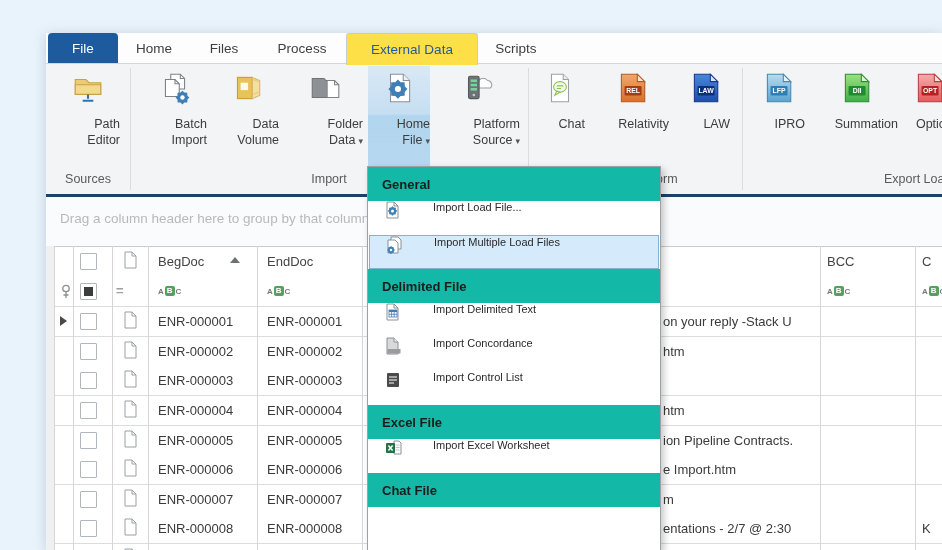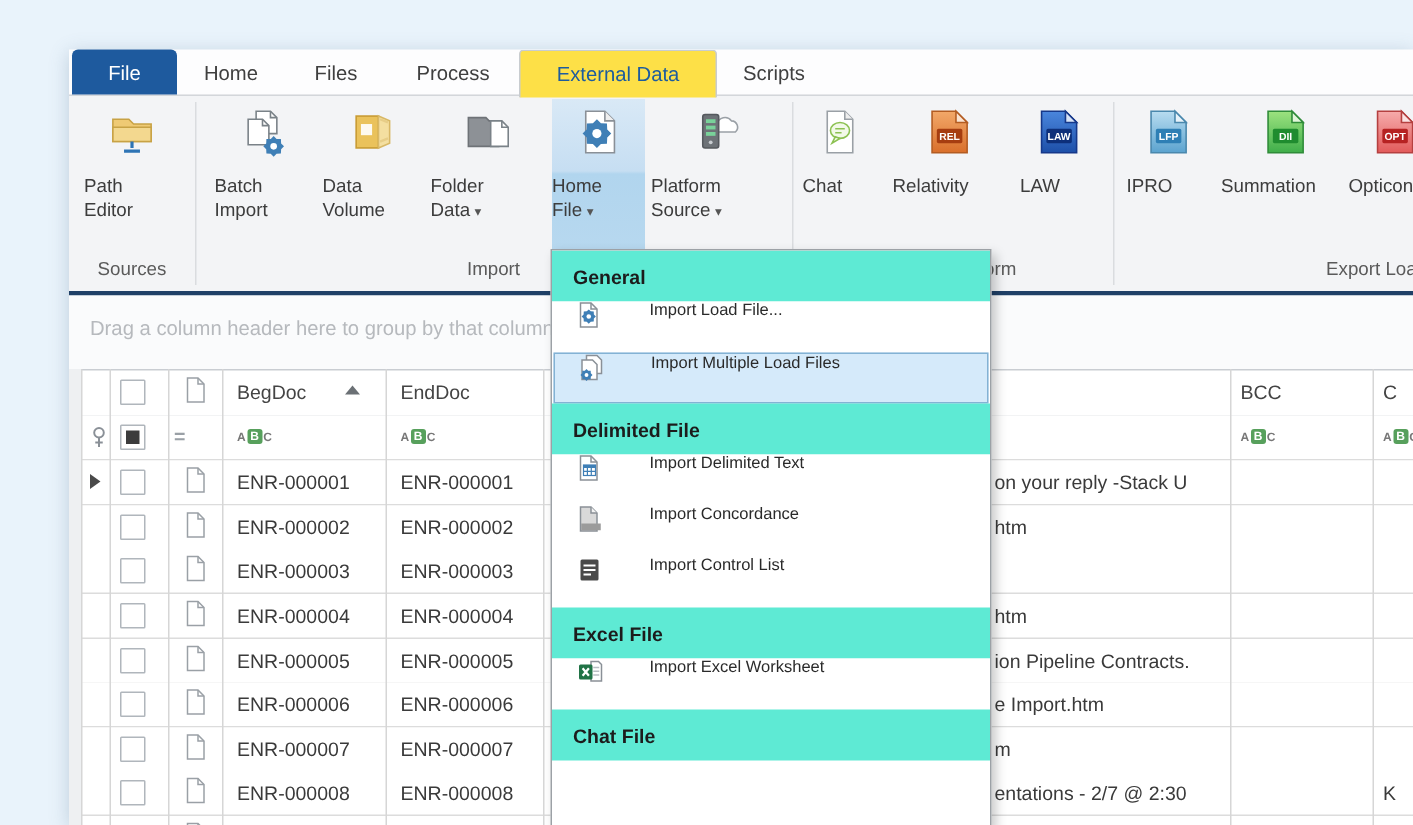--- a/index.html
+++ b/index.html
@@ -16,21 +16,21 @@
   .tab.active{background:#fde047;color:#1d5c9e;border:1px solid #c8ccd0;border-bottom:none;
     border-radius:3px 3px 0 0;height:31px;}
   
   #ribbon{position:absolute;left:46px;top:63px;width:896px;height:131px;
     background:#f3f4f6;border-top:1px solid #d3d6da;}
   .gsep{position:absolute;top:68px;height:122px;width:1px;background:#dadcdf;z-index:1;}
   .rbtn{position:absolute;top:66px;height:94px;z-index:1;}
   .rbtn.pressed{background:linear-gradient(180deg,#d9e9f6 0%,#c6def2 48%,#b1d5ee 50%,#b7d8ef 100%);
     height:100px;}
   .ric{position:absolute;top:5px;left:50%;transform:translateX(-50%);}
-  .rl1,.rl2{position:absolute;left:0;width:100%;text-align:left;font-size:12.5px;
+  .rl1,.rl2{position:absolute;left:0;width:100%;text-align:right;font-size:12.5px;
     color:#3c3c3c;white-space:nowrap;}
   .rl1{top:51px;} .rl2{top:67px;}
   .arr::after{content:"▾";font-size:9px;color:#555;margin-left:3px;}
   .glabel{position:absolute;top:172px;font-size:12.5px;color:#5a5a5a;text-align:center;
     white-space:nowrap;z-index:1;}
   #darkline{position:absolute;left:46px;top:194px;width:896px;height:3px;background:#1f4067;}
   
   #groupbar{position:absolute;left:46px;top:197px;width:896px;height:49px;background:#fafbfc;}
   #groupbar .hint{position:absolute;left:14px;top:14px;font-size:13.5px;color:#b6b9bd;
     white-space:nowrap;}
@@ -59,21 +59,21 @@
   .abc{position:absolute;top:8px;display:flex;align-items:center;gap:1px;height:12px;}
   .abc .la::before{content:"A";} .abc .lc::before{content:"C";}
   .abc .la,.abc .lc{font-size:8px;font-weight:bold;color:#777;}
   .abc .lb{background:#57a05c;color:#fff;font-size:8px;font-weight:bold;border-radius:2px;
     padding:1px 2px;line-height:8px;}
   .abc .lb::before{content:"B";}
   .datarow{height:29px;border-bottom:1px solid #dcdcdc;}
   
   #menu{position:absolute;left:367px;top:166px;width:292px;height:384px;background:#fff;
     border:1px solid #9ca1a6;box-shadow:3px 3px 7px rgba(0,0,0,.22);z-index:10;overflow:hidden;}
-  .mhead{height:34px;background:#5eead4;display:flex;align-items:center;padding-left:14px;
+  .mhead{height:34px;background:#14b8a6;display:flex;align-items:center;padding-left:14px;
     font-size:13px;font-weight:bold;color:#1c1c1c;}
   .mitem{height:34px;display:flex;padding-left:16px;font-size:11px;
     color:#2a2a2a;background:#fff;}
   .mitem .mlabel{margin-left:31px;}
   .mitem.hl{background:#d5eafa;border:1px solid #83b2d4;height:32px;margin:0 1px;
     padding-left:15px;}
   svg{display:block;}
   text{font-family:"Liberation Sans","DejaVu Sans",sans-serif;}
 </style>
 </head>

